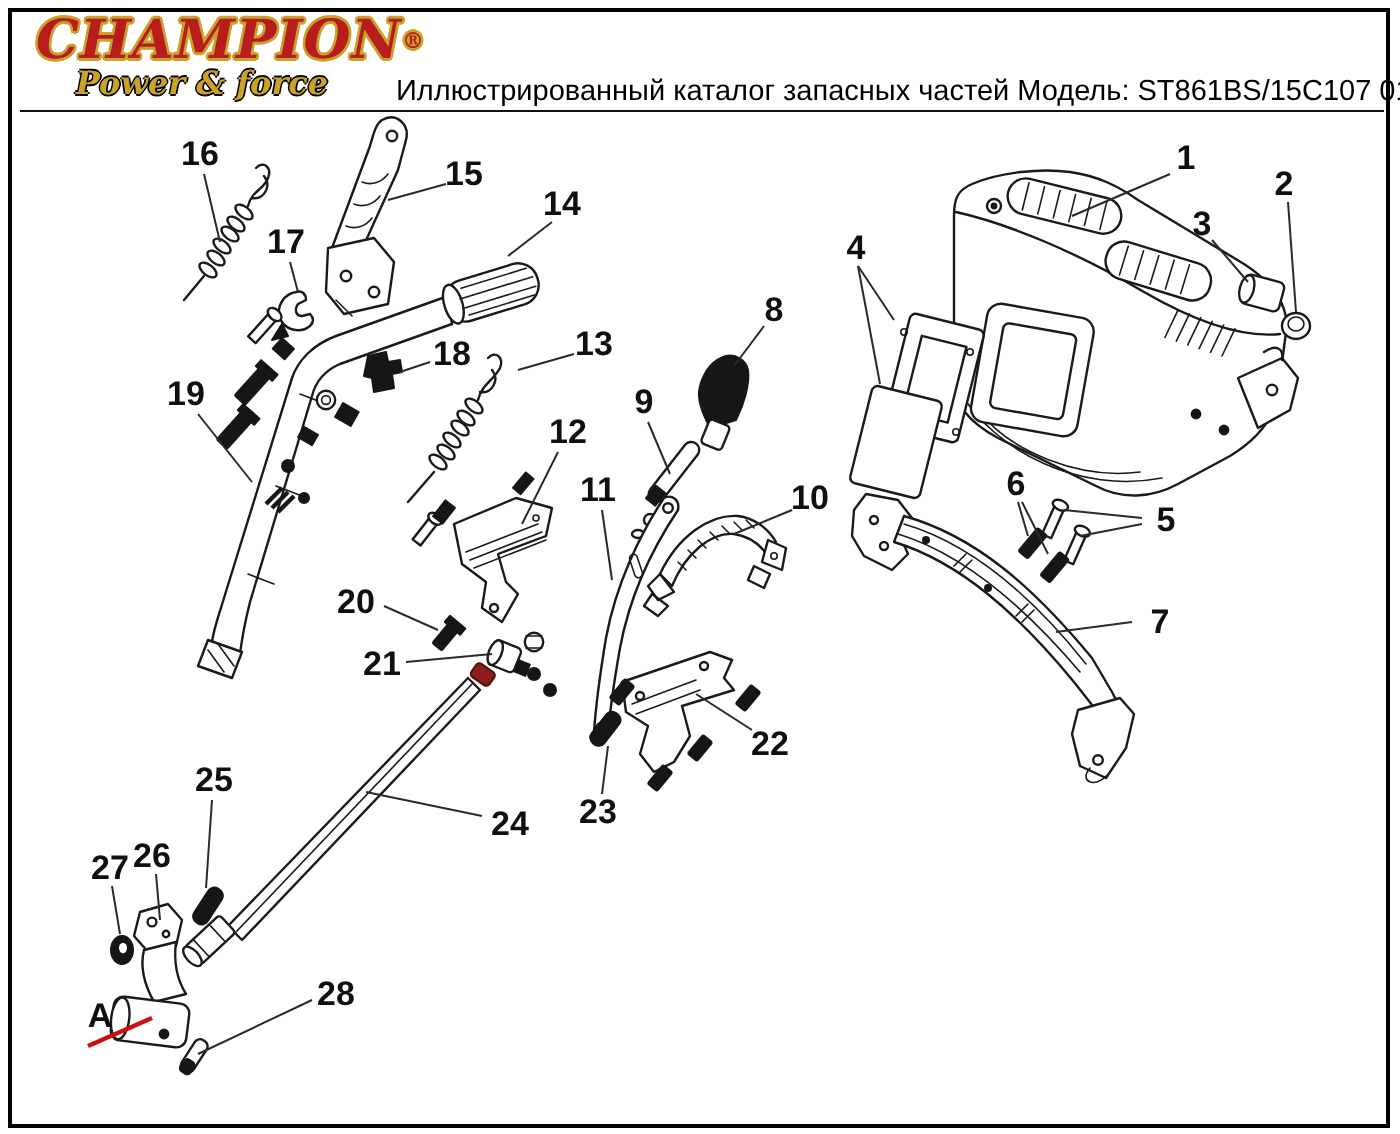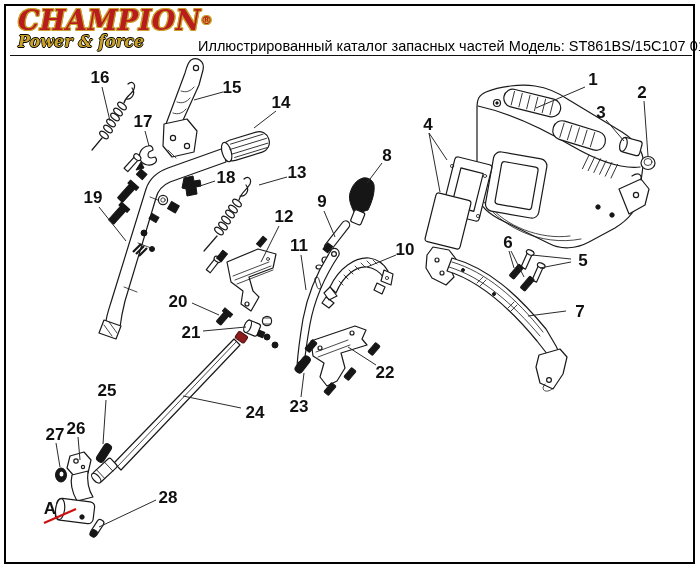--- a/index.html
+++ b/index.html
@@ -6,21 +6,21 @@
   .page{position:relative;width:700px;height:567px;background:#fff;overflow:hidden;
         font-family:"Liberation Sans",sans-serif;}
   .frame{position:absolute;left:4px;top:4px;right:5px;bottom:3px;border:2px solid #000;pointer-events:none;}
   .logo{position:absolute;left:18px;top:6px;width:172px;}
   .brand{font-family:"DejaVu Serif",serif;font-style:italic;font-weight:bold;font-size:27px;
          line-height:30px;color:#b91c1c;letter-spacing:.5px;white-space:nowrap;
          text-shadow:1.3px 0 0 #c9a22b,-1.3px 0 0 #c9a22b,0 1.3px 0 #c9a22b,0 -1.3px 0 #c9a22b,
                      1px 1px 0 #c9a22b,-1px -1px 0 #c9a22b,1px -1px 0 #c9a22b,-1px 1px 0 #c9a22b;}
   .brand .reg{font-size:11px;vertical-align:top;}
   .tagline{font-family:"DejaVu Serif",serif;font-style:italic;font-weight:bold;font-size:16px;
-           color:#caa227;text-align:left;margin-top:-4px;padding-right:6px;
+           color:#caa227;text-align:center;margin-top:-4px;padding-right:6px;
            text-shadow:.8px 0 0 #000,-.8px 0 0 #000,0 .8px 0 #000,0 -.8px 0 #000;}
   .doc-title{position:absolute;left:198px;top:38px;width:492px;font-size:14.5px;color:#000;white-space:nowrap;}
   .header-rule{position:absolute;left:10px;right:8px;top:55px;border-top:1.6px solid #111;}
   svg.diagram{position:absolute;left:0;top:0;}
   .ln{stroke:#1a1a1a;stroke-width:1.2;fill:none;stroke-linecap:round;stroke-linejoin:round;}
   .thin{stroke-width:.8;}
   .wf{fill:#fff;stroke:#1a1a1a;stroke-width:1.2;stroke-linejoin:round;}
   .bf{fill:#161616;stroke:#161616;stroke-width:1;stroke-linejoin:round;}
   .callout{font:bold 17px "Liberation Sans",sans-serif;fill:#101010;text-anchor:middle;dominant-baseline:central;}
 </style>

